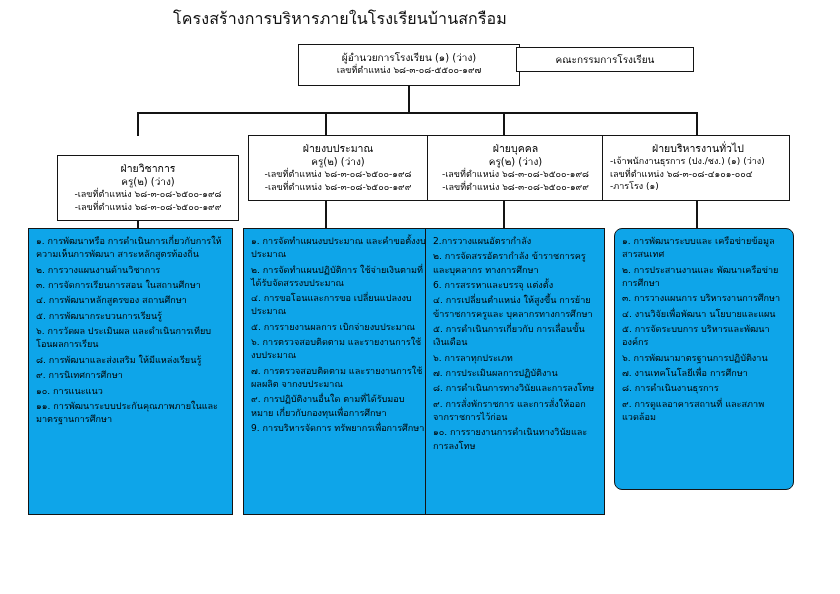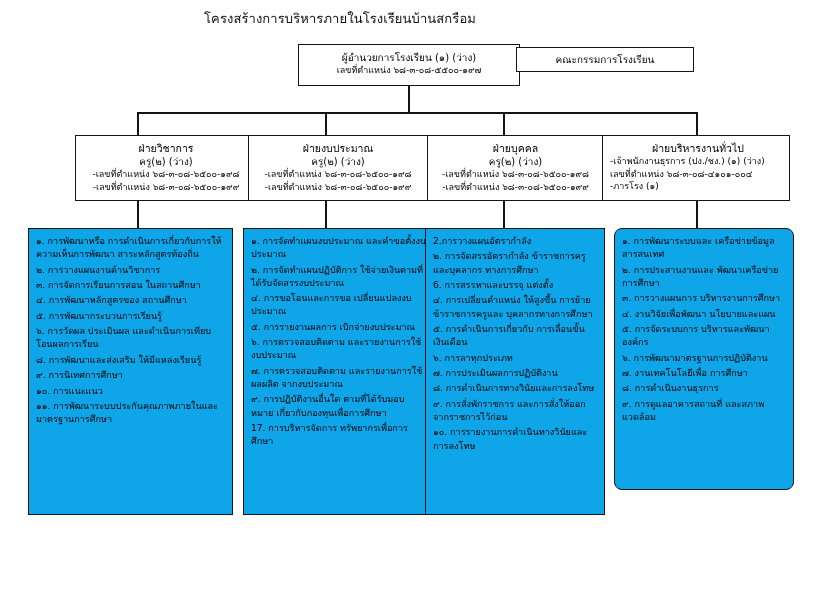--- a/index.html
+++ b/index.html
@@ -21,21 +21,21 @@
     height: 594px;
   }
 
   
   .chart-title {
     position: absolute;
     left: 0;
     top: 12px;
     width: 680px;
     text-align: center;
-    font-size: 13px;
+    font-size: 16px;
     line-height: 14px;
     letter-spacing: .1px;
     color: #111;
   }
 
   
   .box {
     position: absolute;
     box-sizing: border-box;
     border: 1.6px solid #141414;
@@ -73,21 +73,21 @@
     justify-content: center;
     padding: 0 4px;
   }
 
   
   .dept-box {
     top: 135px;
     height: 66px;
     padding-top: 5px;
   }
-  #dept-box-0 { left: 75px;  width: 182px; }
+  #dept-box-0 { left: 57px;  width: 182px; margin-top: 20px; }
   #dept-box-1 { left: 248px; width: 180px; }
   #dept-box-2 { left: 427px; width: 177px; }
   #dept-box-3 {
     left: 602px;
     width: 188px;
     text-align: left;
     padding-left: 7px;
   }
   #dept-box-3 .ln.head { text-align: center; }
   .dept-box .head { font-size: 10.5px; line-height: 14px; }
@@ -220,21 +220,21 @@
 
   <div class="detail-box" id="detail-box-1">
     <ol>
       <li>๑. การจัดทำแผนงบประมาณ และคำขอตั้งงบประมาณ</li>
       <li>๒. การจัดทำแผนปฏิบัติการ ใช้จ่ายเงินตามที่ได้รับจัดสรรงบประมาณ</li>
       <li>๔. การขอโอนและการขอ เปลี่ยนแปลงงบประมาณ</li>
       <li>๕. การรายงานผลการ เบิกจ่ายงบประมาณ</li>
       <li>๖. การตรวจสอบติดตาม และรายงานการใช้ งบประมาณ</li>
       <li>๗. การตรวจสอบติดตาม และรายงานการใช้ผลผลิต จากงบประมาณ</li>
       <li>๙. การปฏิบัติงานอื่นใด ตามที่ได้รับมอบหมาย เกี่ยวกับกองทุนเพื่อการศึกษา</li>
-      <li>17. การบริหารจัดการ ทรัพยากรเพื่อการศึกษา</li>
+      <li>9. การบริหารจัดการ ทรัพยากรเพื่อการศึกษา</li>
     </ol>
   </div>
 
   <div class="detail-box" id="detail-box-2">
     <ol>
       <li>2.การวางแผนอัตรากำลัง</li>
       <li>๒. การจัดสรรอัตรากำลัง ข้าราชการครูและบุคลากร ทางการศึกษา</li>
       <li>6. การสรรหาและบรรจุ แต่งตั้ง</li>
       <li>๔. การเปลี่ยนตำแหน่ง ให้สูงขึ้น การย้ายข้าราชการครูและ บุคลากรทางการศึกษา</li>
       <li>๕. การดำเนินการเกี่ยวกับ การเลื่อนขั้นเงินเดือน</li>

